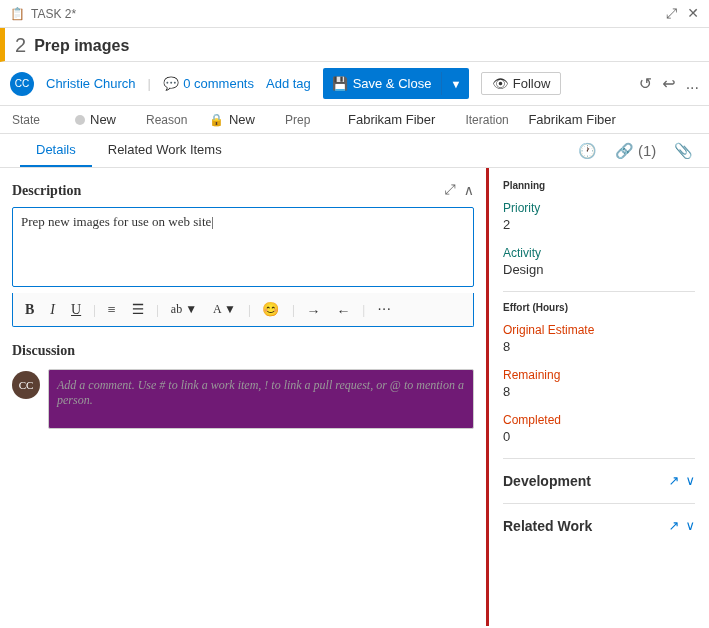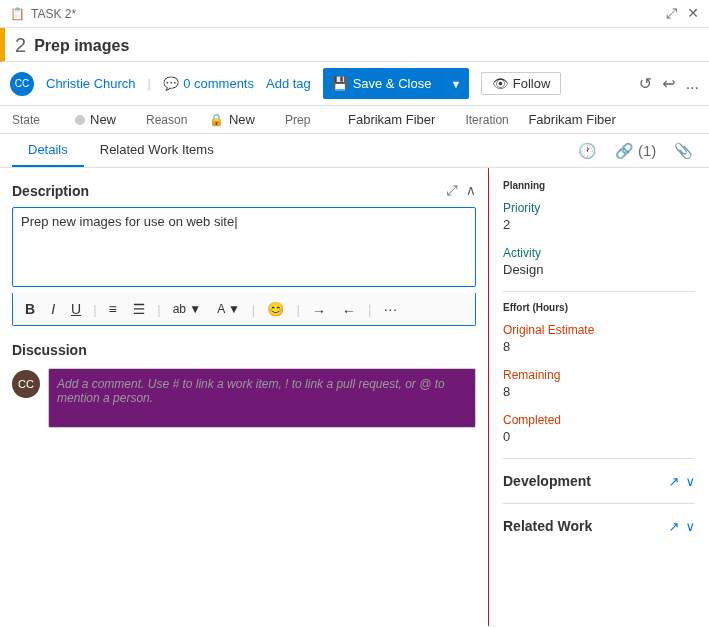--- a/index.html
+++ b/index.html
@@ -59,36 +59,36 @@
     }
     .state-field { display: flex; align-items: flex-end; gap: 8px; }
     .state-label { color: #666; font-size: 12px; min-width: 55px; }
     .state-value { display: flex; align-items: center; gap: 5px; color: #333; font-size: 13px; }
     .state-dot { width: 10px; height: 10px; border-radius: 50%; background: #ccc; display: inline-block; }
     .lock-icon { color: #999; font-size: 12px; }
     .area-value { color: #333; font-size: 13px; }
 
     
     .tabs {
-      display: flex; border-bottom: 1px solid #e0e0e0; padding-left: 12px;
+      display: flex; border-bottom: 1px solid #e0e0e0; padding-left: 20px;
       align-items: center; background: #fff;
     }
     .tab {
       padding: 8px 16px; cursor: pointer; font-size: 13px; color: #333;
       border-bottom: 2px solid transparent;
     }
     .tab.active { border-bottom: 2px solid #0078d4; color: #0078d4; }
     .tab-icons { display: flex; gap: 6px; margin-left: auto; padding-right: 10px; }
     .tab-icon { color: #666; cursor: pointer; font-size: 15px; padding: 6px; }
 
     
     .content { display: flex; height: calc(628px - 170px); overflow: hidden; }
 
     
-    .left-panel { flex: 1; padding: 14px 12px; overflow-y: auto; border-right: 1px solid #b91c1c; }
+    .left-panel { flex: 1; padding: 14px 12px; overflow-y: auto; border-right: 3px solid #b91c1c; font-family: Liberation Serif, serif; }
 
     .section-header {
       display: flex; align-items: center; justify-content: space-between;
       margin-bottom: 8px;
     }
     .section-title { font-size: 14px; font-weight: 600; color: #333; }
     .section-icons { display: flex; gap: 8px; }
     .section-icon { color: #666; cursor: pointer; font-size: 14px; }
 
     
@@ -126,21 +126,21 @@
 
     .rp-section-title { font-size: 10px; font-weight: 600; margin-bottom: 10px; }
     .rp-field { margin-bottom: 14px; }
     .rp-label { font-size: 12px; color: #d83b01; margin-bottom: 2px; }
     .rp-label.blue { color: #0f766e; }
     .rp-value { font-size: 13px; color: #333; }
 
     .rp-divider { border: none; border-top: 1px solid #e0e0e0; margin: 10px 0; }
 
     .rp-expand-section {
-      display: flex; align-items: flex-end; justify-content: space-between;
+      display: flex; align-items: flex-start; justify-content: space-between;
       cursor: pointer; padding: 4px 0;
     }
     .rp-expand-title { font-size: 14px; font-weight: 600; }
     .rp-expand-icons { display: flex; gap: 6px; color: #0078d4; font-size: 13px; }
 
     
     .orange-text { color: #f0a500; }
   </style>
 </head>
 <body>

